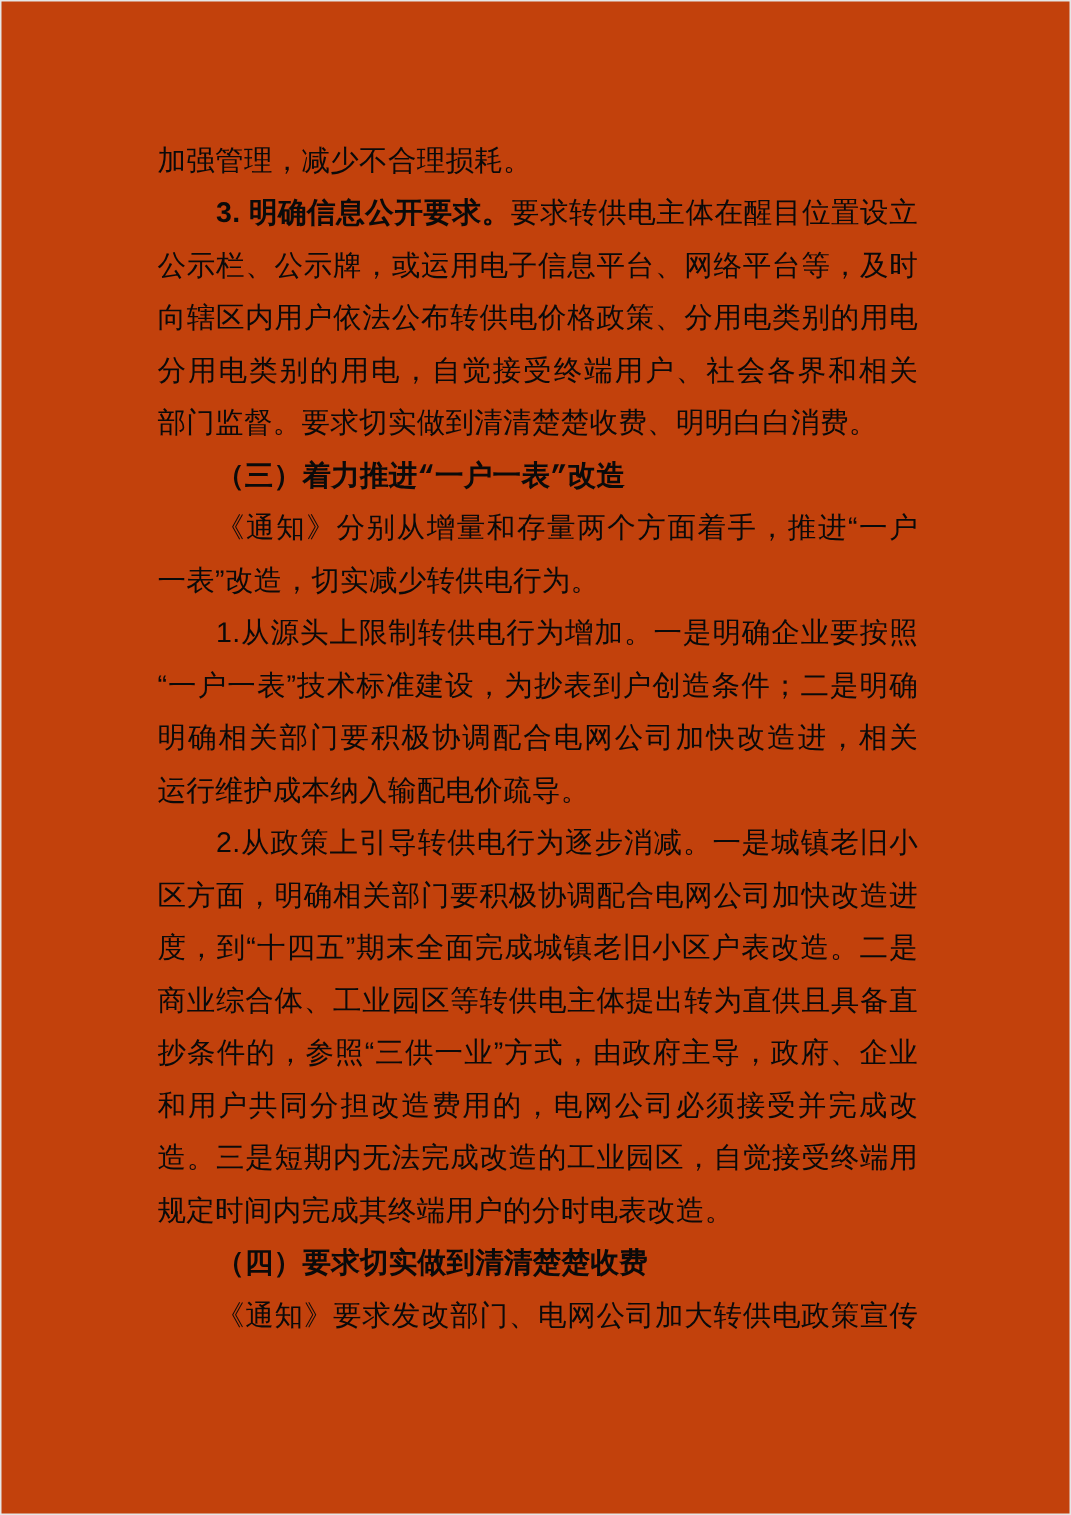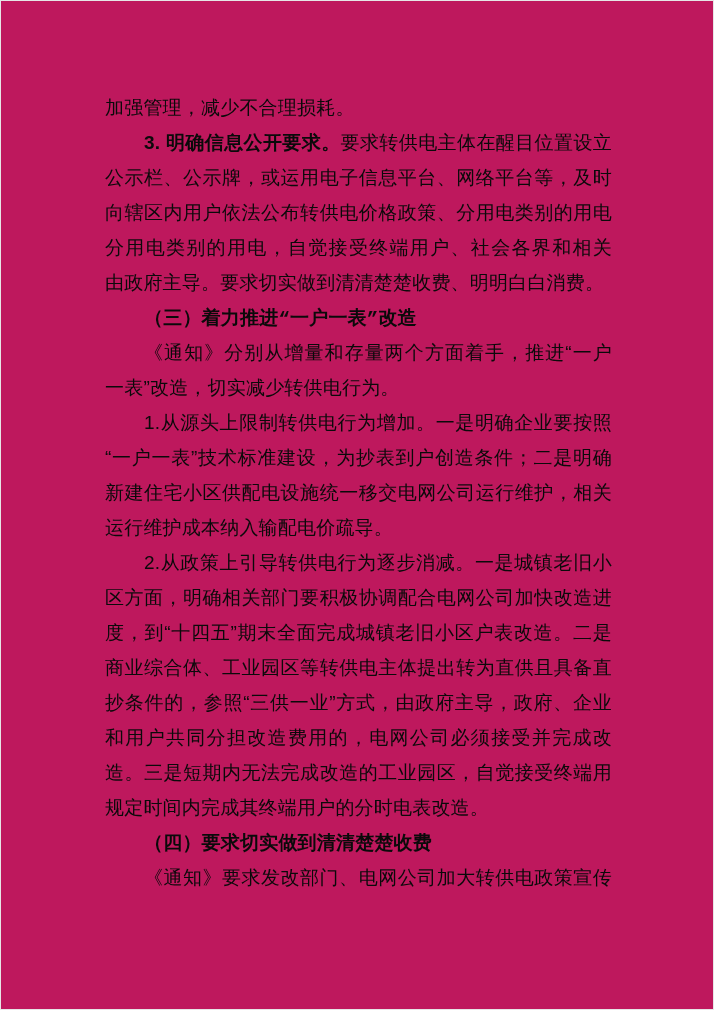--- a/index.html
+++ b/index.html
@@ -7,21 +7,21 @@
     width: 714px;
     height: 1010px;
     background: #ffffff;
     font-family: "Liberation Sans", sans-serif;
     position: relative;
     overflow: hidden;
   }
   .page {
     position: absolute;
     inset: 0;
-    background: #be185d;
+    background: #c2410c;
     box-shadow: inset 0 0 0 1px #e6e6e6;
     padding-left: 36px;
   }
   .content {
     position: absolute;
     left: 105px;
     top: 90px;
     width: 507px;
   }
   .line {
@@ -45,27 +45,27 @@
 </head>
 <body>
 
 <div class="page">
   <div class="content" id="content">
       <div class="line"><span>加强管理，减少不合理损耗。</span></div>
       <div class="line indent justify"><span class="bold">3. 明确信息公开要求。</span><span>要求转供电主体在醒目位置设立</span></div>
       <div class="line justify"><span>公示栏、公示牌，或运用电子信息平台、网络平台等，及时</span></div>
       <div class="line justify"><span>向辖区内用户依法公布转供电价格政策、分用电类别的用电</span></div>
       <div class="line justify"><span>分用电类别的用电，自觉接受终端用户、社会各界和相关</span></div>
-      <div class="line"><span>由政府主导。要求切实做到清清楚楚收费、明明白白消费。</span></div>
+      <div class="line"><span>部门监督。要求切实做到清清楚楚收费、明明白白消费。</span></div>
       <div class="line indent heading"><span class="bold">（三）着力推进“一户一表”改造</span></div>
       <div class="line indent justify"><span>《通知》分别从增量和存量两个方面着手，推进“一户</span></div>
       <div class="line"><span>一表”改造，切实减少转供电行为。</span></div>
       <div class="line indent justify"><span>1.从源头上限制转供电行为增加。一是明确企业要按照</span></div>
       <div class="line justify"><span>“一户一表”技术标准建设，为抄表到户创造条件；二是明确</span></div>
-      <div class="line justify"><span>新建住宅小区供配电设施统一移交电网公司运行维护，相关</span></div>
+      <div class="line justify"><span>明确相关部门要积极协调配合电网公司加快改造进，相关</span></div>
       <div class="line"><span>运行维护成本纳入输配电价疏导。</span></div>
       <div class="line indent justify"><span>2.从政策上引导转供电行为逐步消减。一是城镇老旧小</span></div>
       <div class="line justify"><span>区方面，明确相关部门要积极协调配合电网公司加快改造进</span></div>
       <div class="line justify"><span>度，到“十四五”期末全面完成城镇老旧小区户表改造。二是</span></div>
       <div class="line justify"><span>商业综合体、工业园区等转供电主体提出转为直供且具备直</span></div>
       <div class="line justify"><span>抄条件的，参照“三供一业”方式，由政府主导，政府、企业</span></div>
       <div class="line justify"><span>和用户共同分担改造费用的，电网公司必须接受并完成改</span></div>
       <div class="line justify"><span>造。三是短期内无法完成改造的工业园区，自觉接受终端用户</span></div>
       <div class="line"><span>规定时间内完成其终端用户的分时电表改造。</span></div>
       <div class="line indent heading"><span class="bold">（四）要求切实做到清清楚楚收费</span></div>

